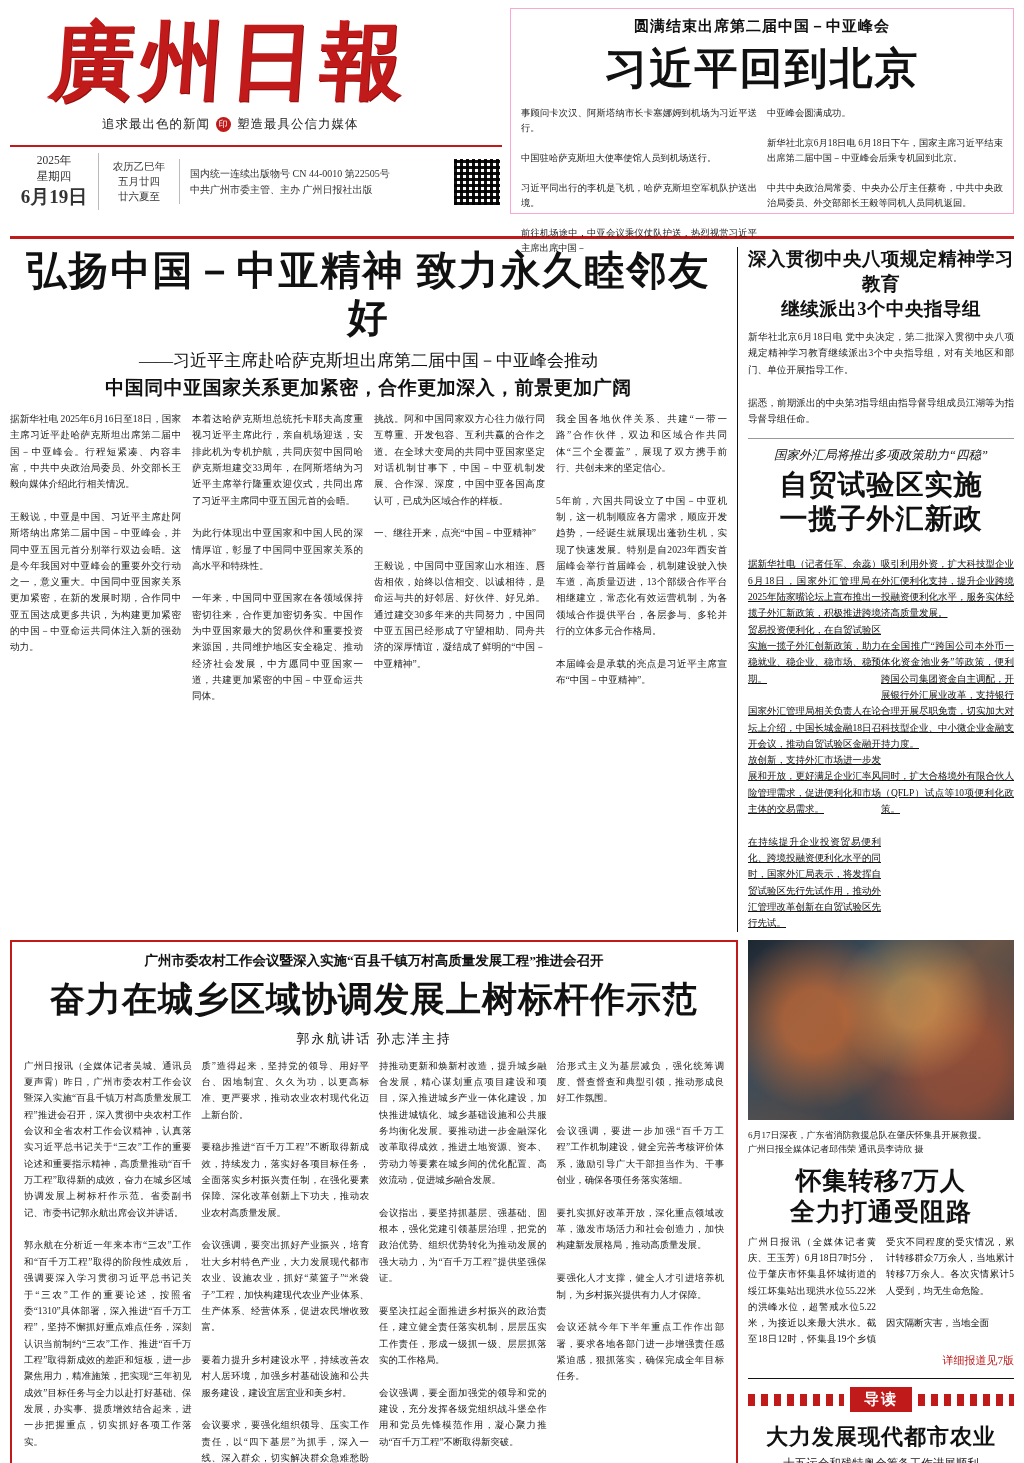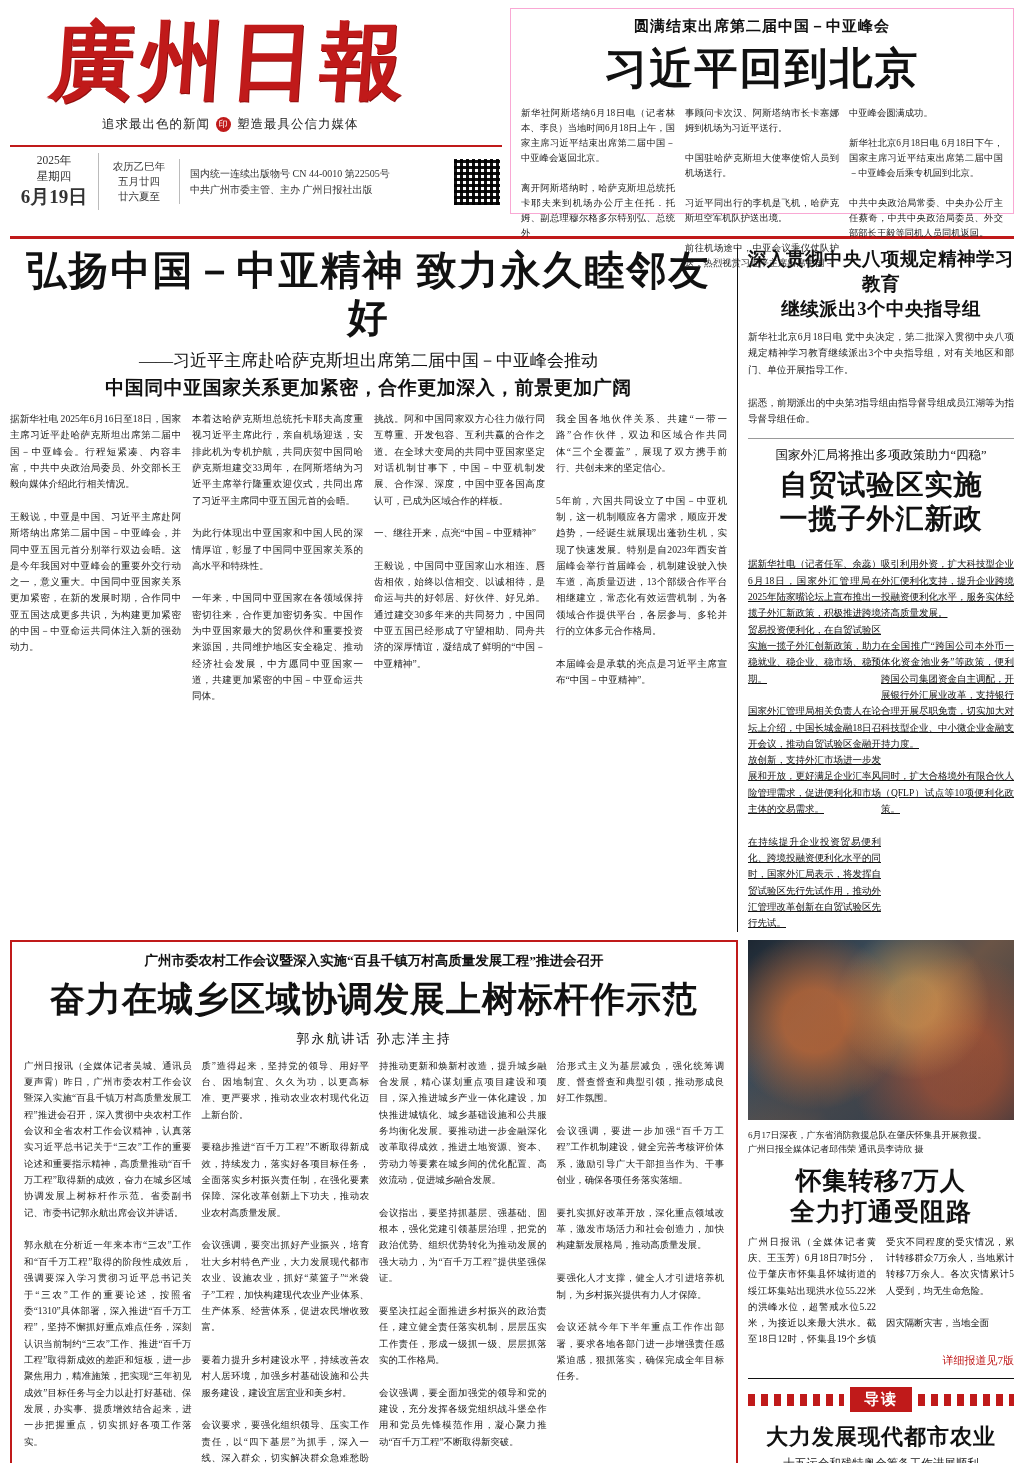--- a/index.html
+++ b/index.html
@@ -55,21 +55,21 @@
     font-size:40px;font-weight:700;text-align:center;letter-spacing:2px;line-height:1.18;
   }
   .subhead{font-size:17px;text-align:center;margin-top:8px;line-height:1.4;}
   .subhead2{font-size:19px;font-weight:700;text-align:center;margin-top:2px;letter-spacing:.5px;}
   .cols4{display:flex;gap:11px;margin-top:10px;font-size:9.6px;line-height:1.7;text-align:justify;color:#1a1a1a;}
   .cols4>div{flex:1;}
 
   .rnews-head{text-align:center;font-size:18.5px;font-weight:700;line-height:1.35;letter-spacing:.5px;}
   .rnews-body{font-size:9.6px;line-height:1.72;text-align:justify;margin-top:7px;color:#1a1a1a;}
   .rhr{border-top:1px solid #999;margin:10px 0 8px;}
-  .rkicker{text-align:center;font-size:12.5px;margin-bottom:4px;}
+  .rkicker{text-align:center;font-size:12.5px;margin-bottom:4px;font-style:italic;}
   .rbig{text-align:center;font-size:28px;font-weight:700;line-height:1.22;letter-spacing:1px;}
   .two-col{display:flex;margin-top:20px;text-decoration:underline;}
   .two-col>div{flex:1;font-size:9.5px;line-height:1.72;text-align:justify;}
 
   
   .lower{display:flex;margin-top:8px;}
   .feature{width:728px;border:2px solid #c01a1a;box-sizing:border-box;padding:10px 12px 0;}
   .feat-kicker{text-align:center;font-size:13.5px;font-weight:700;margin-bottom:8px;}
   .feat-h1{text-align:center;font-size:35px;font-weight:700;letter-spacing:1px;line-height:1.25;}
   .feat-byline{text-align:center;font-size:13px;margin:8px 0 10px;letter-spacing:2px;}
@@ -134,23 +134,20 @@
         <div class="mh-issue" style="white-space:pre-line">国内统一连续出版物号 CN 44-0010    第22505号
 中共广州市委主管、主办    广州日报社出版</div>
         <div class="qr"></div>
       </div>
     </div>
 
     <div class="mh-right">
       <div class="mh-kicker">圆满结束出席第二届中国－中亚峰会</div>
       <div class="mh-head">习近平回到北京</div>
       <div class="mh-cols">
-        <div style="white-space:pre-line">新华社阿斯塔纳6月18日电（记者林本、李良）当地时间6月18日上午，国家主席习近平结束出席第二届中国－中亚峰会返回北京。
-
-离开阿斯塔纳时，哈萨克斯坦总统托卡耶夫来到机场办公厅主任托．托姆、副总理穆尔格多尔特别弘、总统外</div>
         <div style="white-space:pre-line">事顾问卡次汉、阿斯塔纳市长卡塞娜姆到机场为习近平送行。
 
 中国驻哈萨克斯坦大使率使馆人员到机场送行。
 
 习近平同出行的李机是飞机，哈萨克斯坦空军机队护送出境。
 
 前往机场途中，中亚会议乘仪仗队护送，热烈视赏习近平主席出席中国－</div>
         <div style="white-space:pre-line">中亚峰会圆满成功。
 
 新华社北京6月18日电  6月18日下午，国家主席习近平结束出席第二届中国－中亚峰会后乘专机回到北京。

